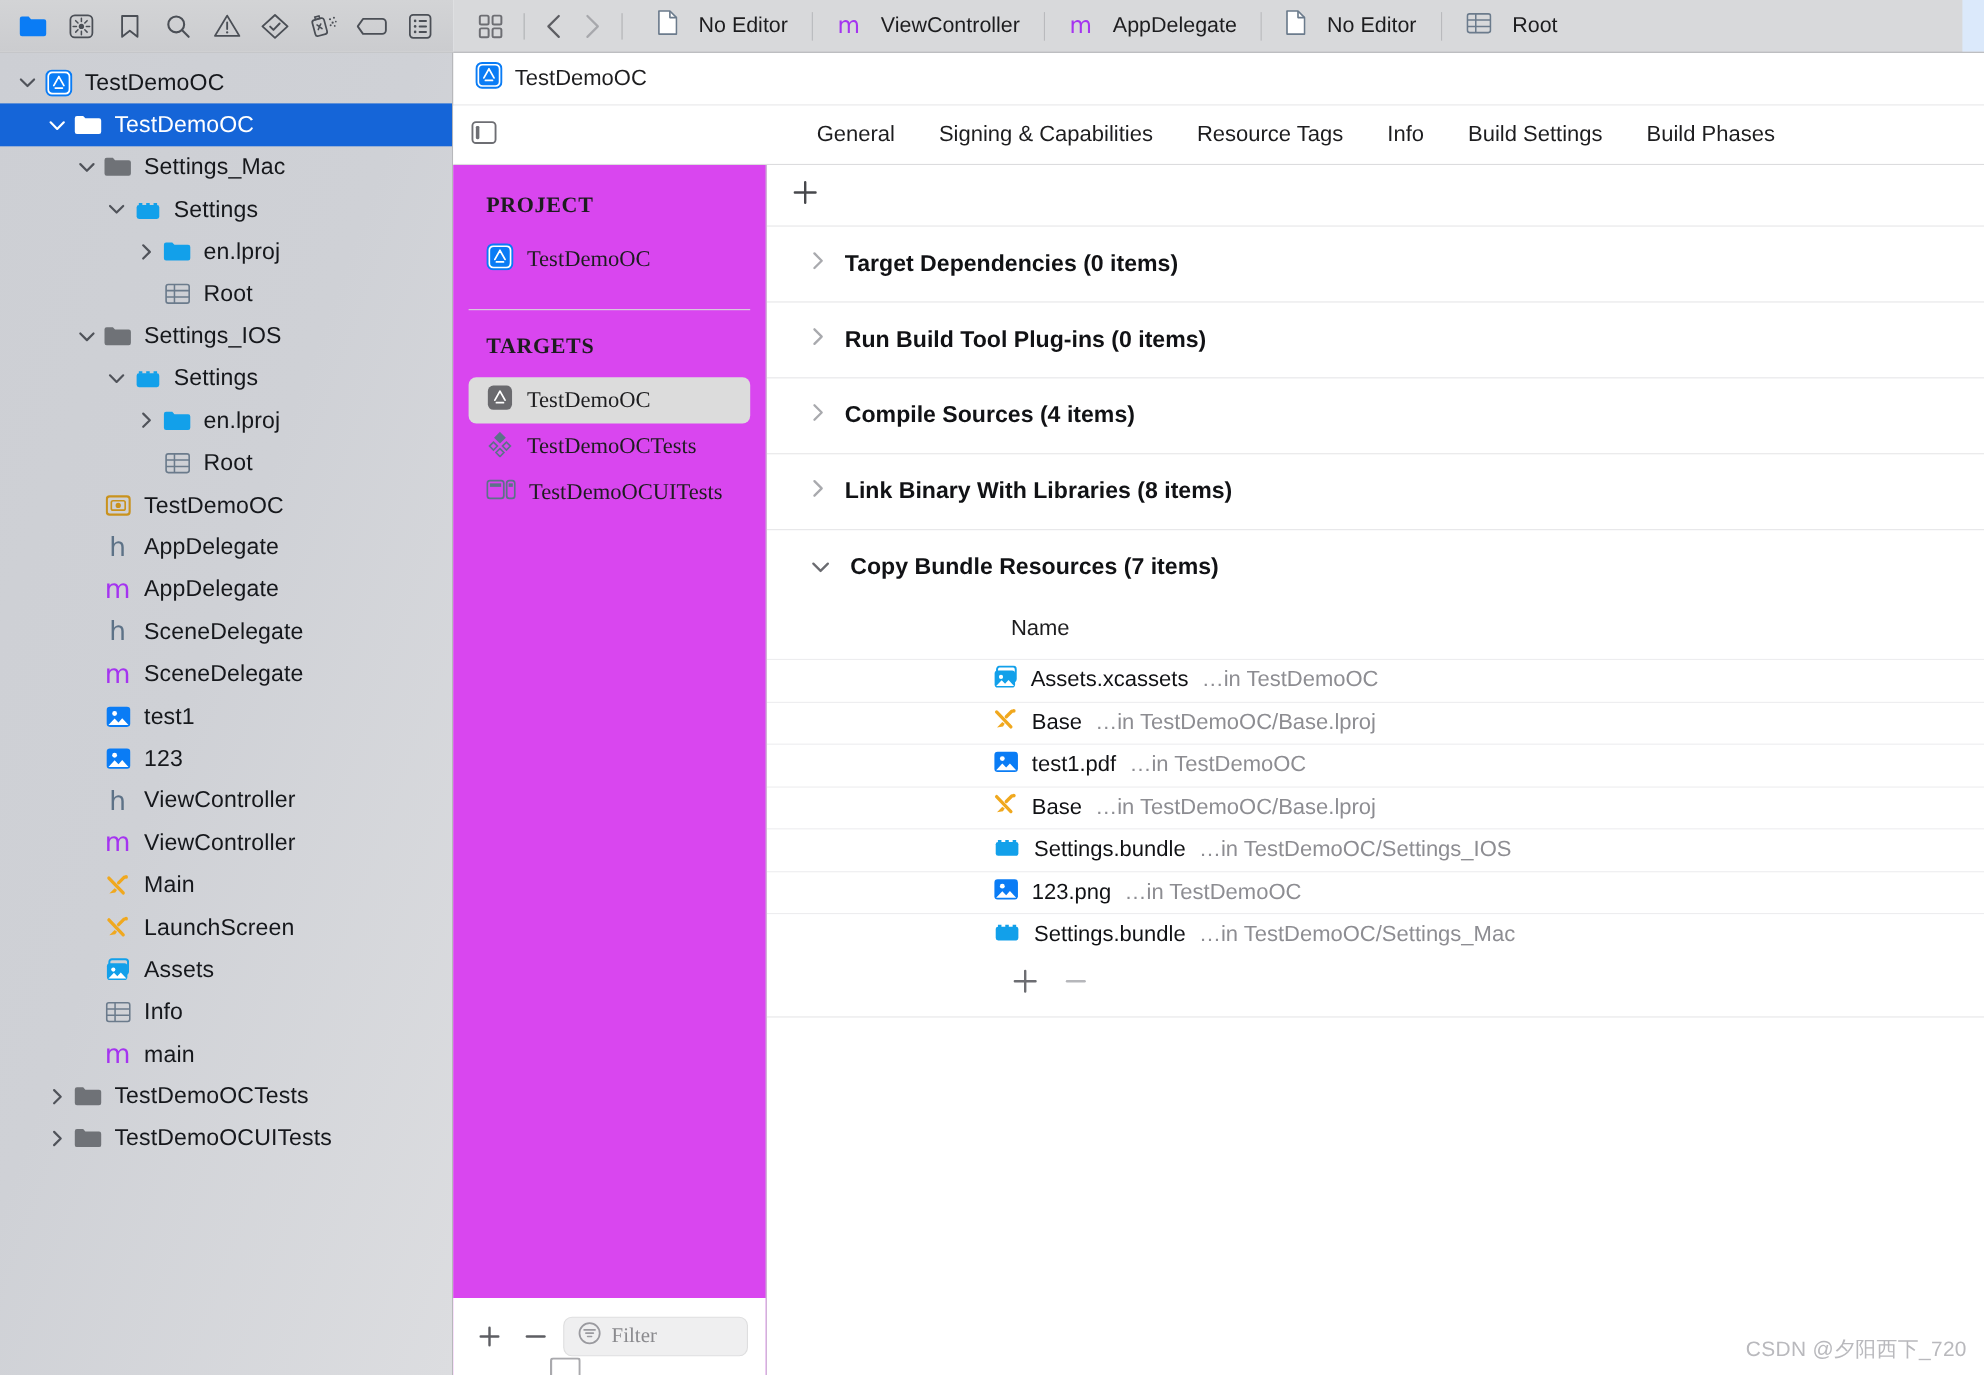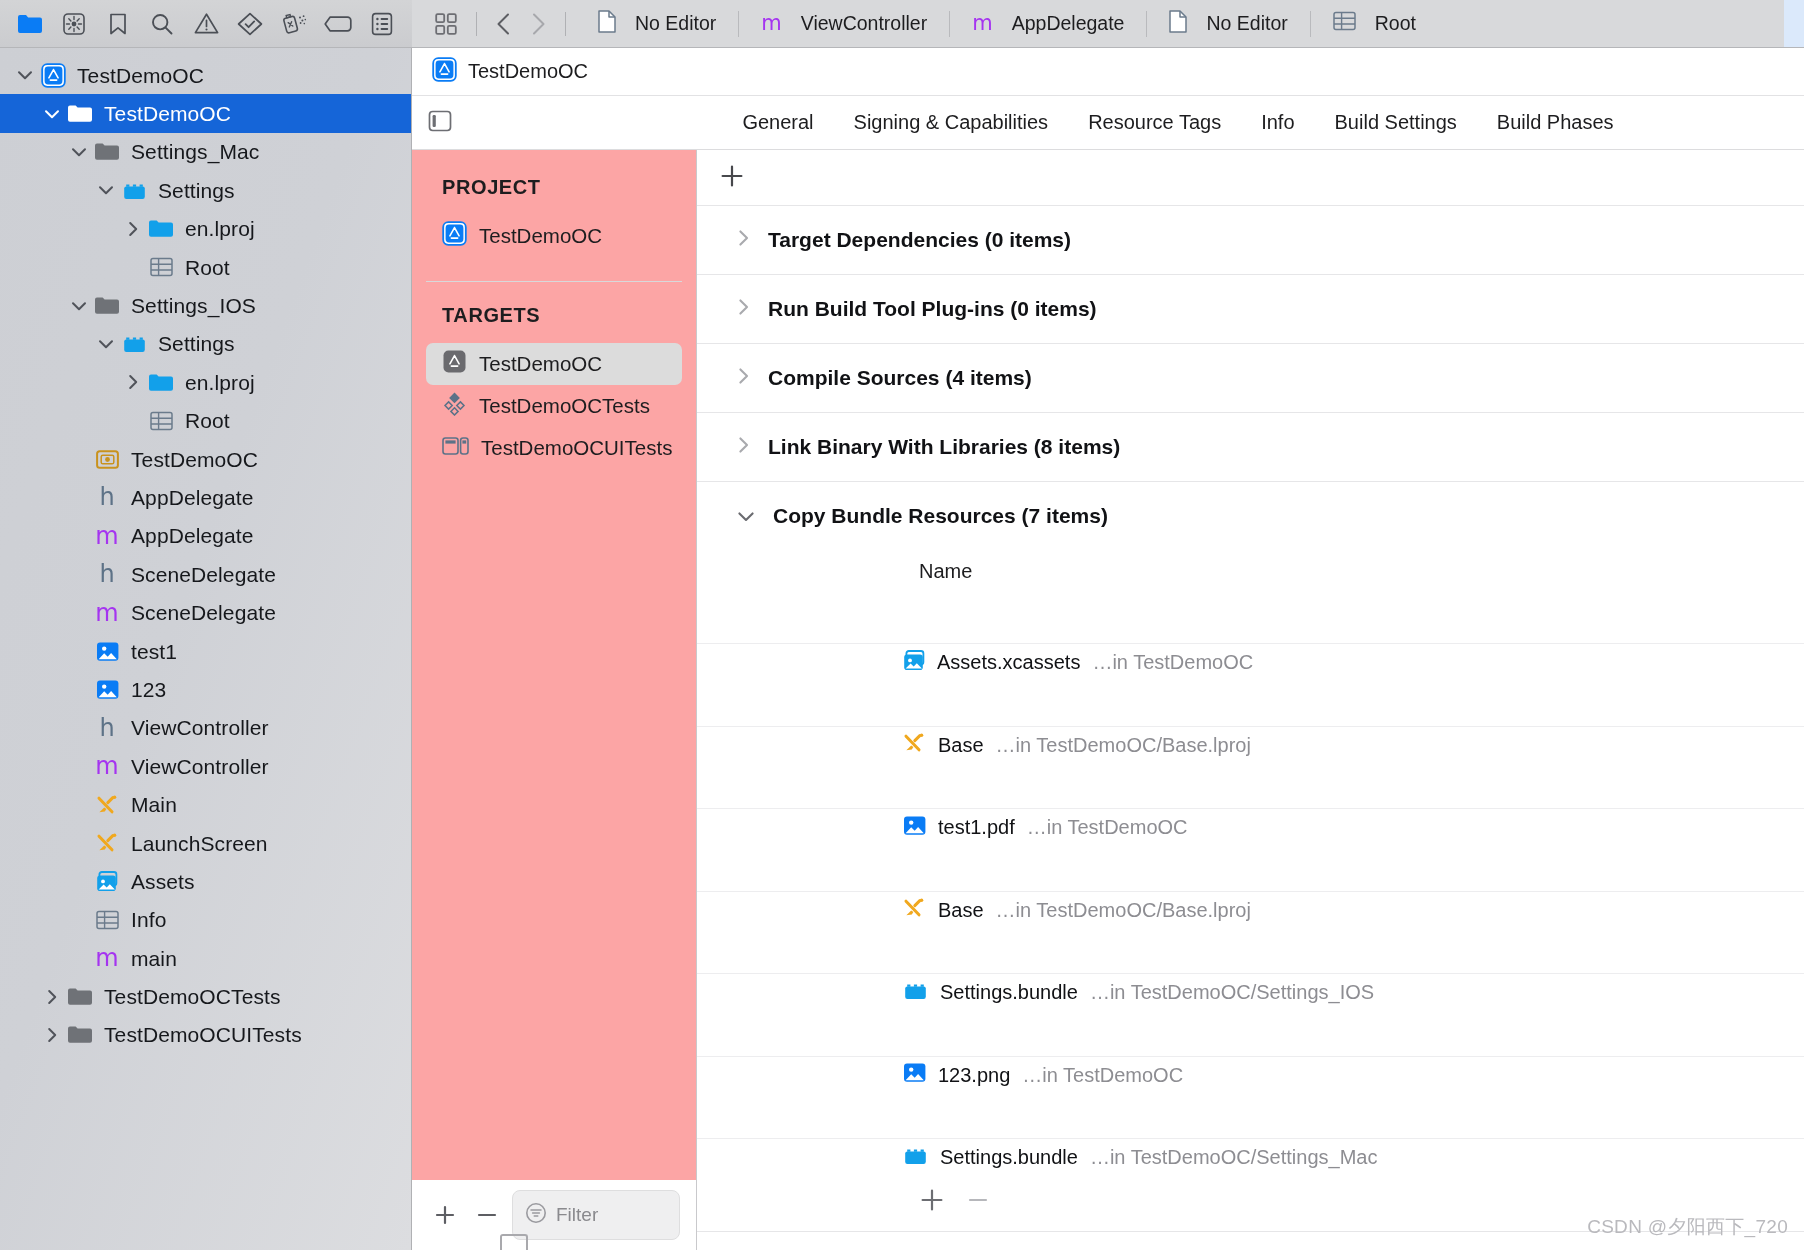--- a/index.html
+++ b/index.html
@@ -97,44 +97,45 @@
   .insp-tabs { margin: 0 auto; display: flex; align-items: center; gap: 0; padding-left: 120px; }
   .insp-tab {
     font-size: 20px; color: #1d1d1f; padding: 0 20px; white-space: nowrap;
   }
 
   .config-row { flex: 1; display: flex; min-height: 0; }
 
   
   .target-pane {
     width: 285px; flex: 0 0 285px;
-    background: #fca5a5;
+    background: #d946ef;
     border-right: 1px solid #c9c9cc;
     display: flex; flex-direction: column;
     position: relative;
+    font-family: Liberation Serif, serif;
   }
   .tp-scroll { flex: 1; padding-top: 26px; overflow: hidden; }
   .tp-head {
     font-size: 20px; font-weight: 700; letter-spacing: .6px;
     color: #1d1d1f; padding: 0 0 0 30px; margin-bottom: 16px;
   }
   .tp-item {
     display: flex; align-items: center; gap: 12px;
     height: 42px; margin: 0 14px; padding-left: 16px;
     border-radius: 7px; font-size: 20.5px; color: #1d1d1f;
   }
   .tp-item.selected { background: #dcdcdc; }
   .tp-divider { height: 1px; background: #d8d8da; margin: 24px 14px 22px 14px; }
   .tp-footer {
     height: 70px; flex: 0 0 70px; display: flex; align-items: center;
     gap: 8px; padding: 0 16px; background: #fff;
   }
   .tp-btn { width: 34px; height: 34px; display: flex; align-items: center; justify-content: center; }
   .filter-field {
-    flex: 1; height: 50px; border-radius: 8px; background: #efeff0;
+    flex: 1; height: 36px; border-radius: 8px; background: #efeff0;
     border: 1px solid #dededf; display: flex; align-items: center;
     gap: 9px; padding: 0 12px; font-size: 19px; color: #8a8a8e;
   }
 
   
   .phases {
     flex: 1; min-width: 0; background: #fff;
     display: flex; flex-direction: column; overflow: hidden;
   }
   .phases-addbar {
@@ -151,21 +152,21 @@
   }
   .phase-body { padding: 0 0 14px 0; }
   .res-col-head {
     font-size: 20px; color: #1d1d1f;
     padding: 10px 0 16px 222px;
   }
   .res-row {
     display: flex; align-items: center; gap: 12px;
     height: 38.5px; padding-left: 206px;
     border-top: 1px solid #ededef;
-    font-size: 20px; color: #111215; white-space: nowrap; margin-top: 44px;
+    font-size: 20px; color: #111215; white-space: nowrap;
   }
   .res-row:last-of-type { border-bottom: 1px solid #ededef; }
   .res-loc { color: #8d8d92; }
   .res-foot { display: flex; align-items: center; gap: 20px; padding: 10px 0 0 222px; }
 
   .watermark {
     position: absolute; right: 16px; bottom: 10px;
     font-size: 19px; color: #b9b9bd; letter-spacing: .3px;
   }
   .bottom-stub {

